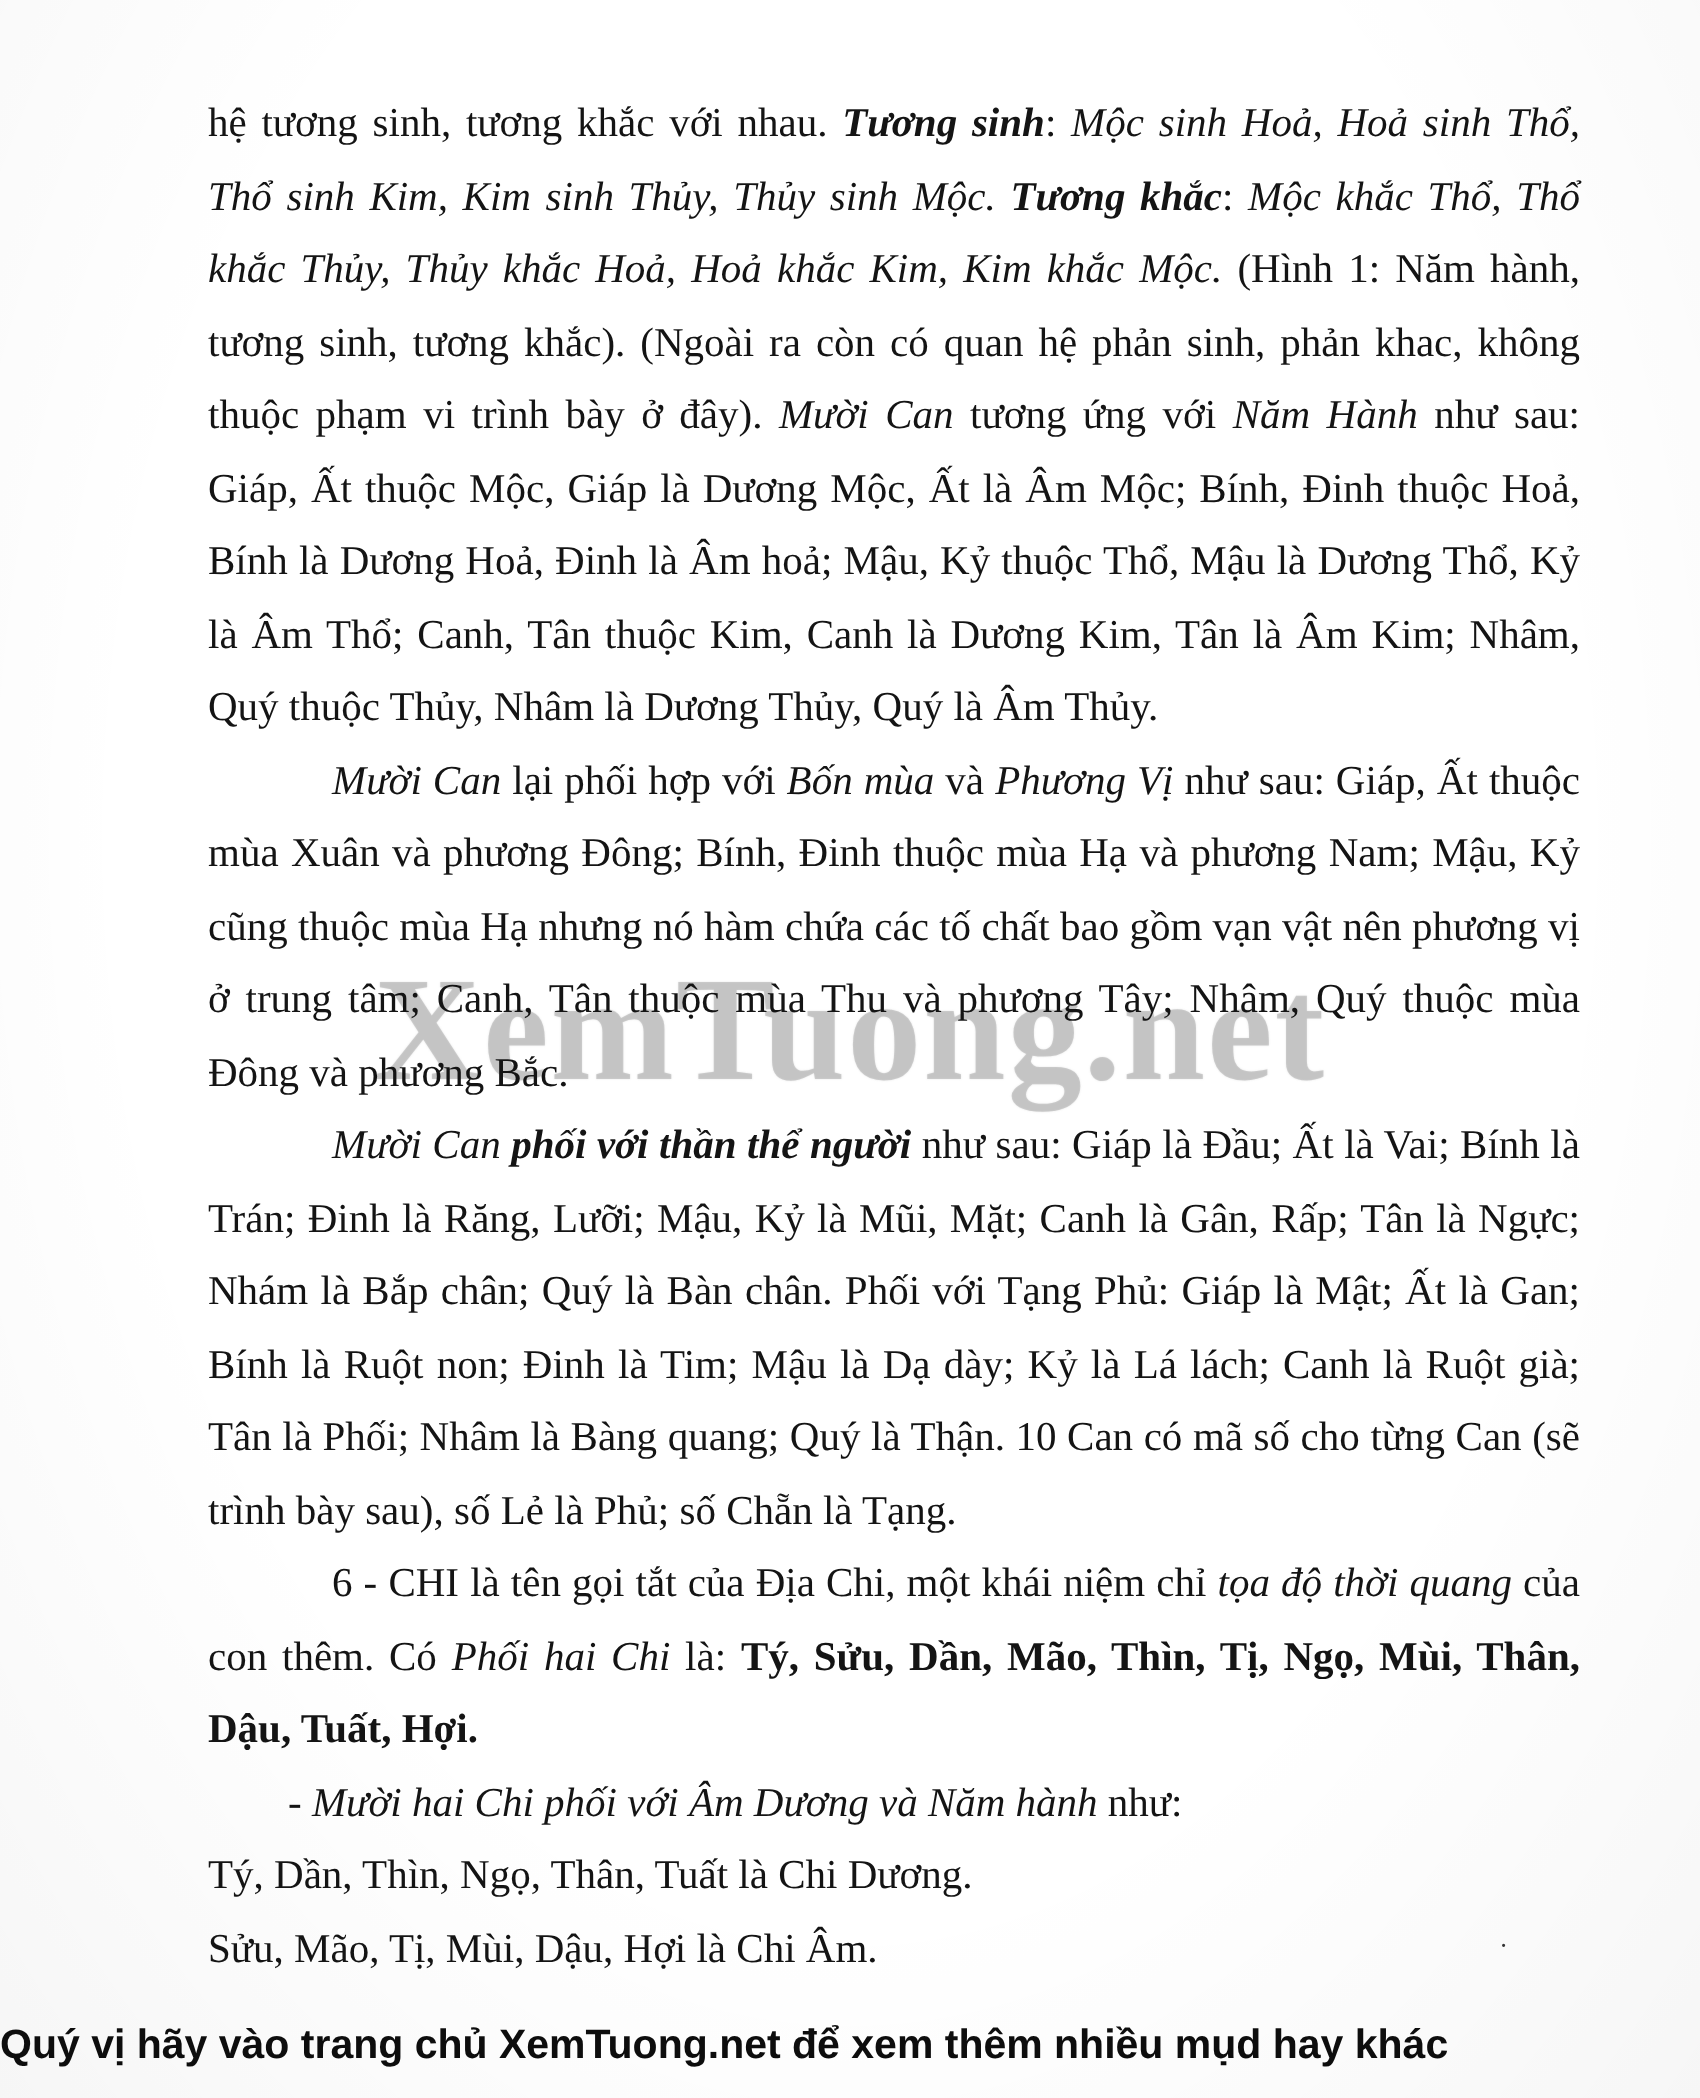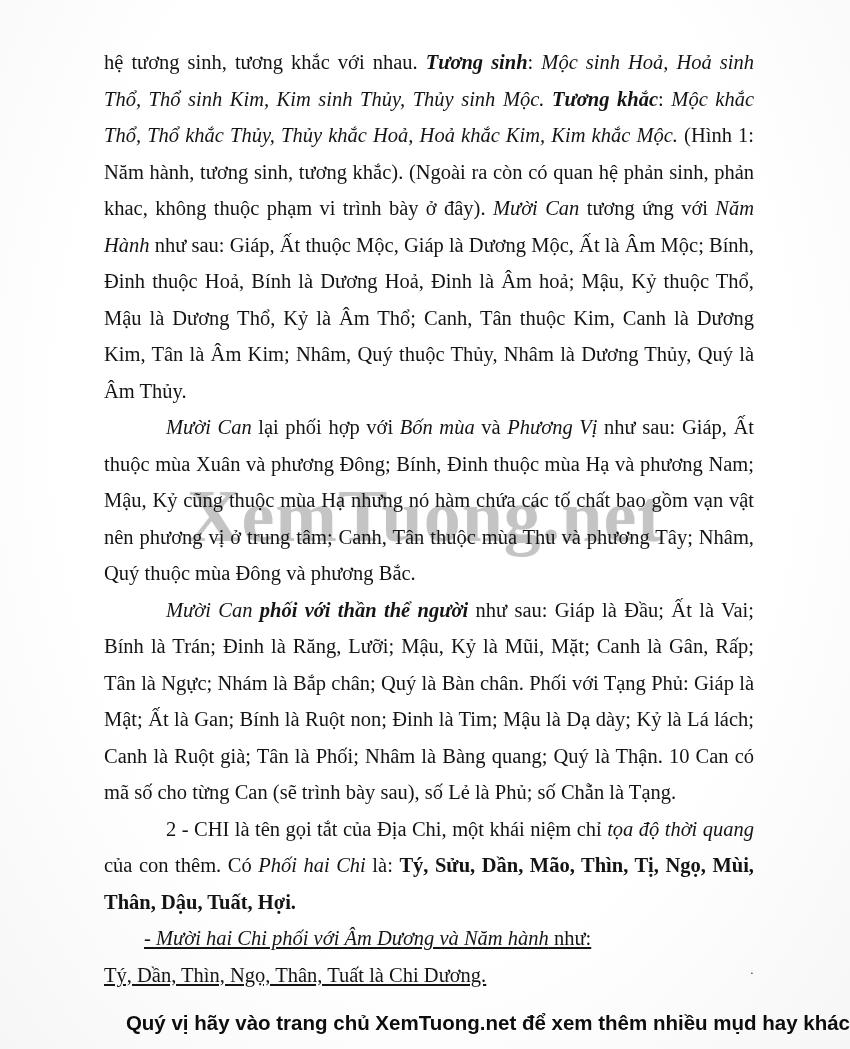--- a/index.html
+++ b/index.html
@@ -11,21 +11,21 @@
     height: 1049px;
     background: #ffffff;
     font-family: "Liberation Serif", serif;
     color: #111111;
     overflow: hidden;
     position: relative;
   }
   .page {
     position: absolute;
     inset: 0;
-    padding: 44px 96px 0 104px;
+    padding: 44px 60px 0 104px;
     box-sizing: border-box;
   }
   .scan-tint {
     position: absolute;
     inset: 0;
     pointer-events: none;
     background:
       radial-gradient(ellipse at 50% 40%, rgba(255,255,255,0) 60%, rgba(0,0,0,0.035) 100%);
   }
   .watermark {
@@ -53,35 +53,33 @@
     color: #141414;
   }
   .para {
     margin: 0;
   }
   .para.indent {
     text-indent: 62px;
   }
   .para.indent-small {
     text-indent: 40px;
-    text-decoration: underline;
   }
   .para.flush {
     text-indent: 0;
-    text-decoration: underline;
   }
   .i { font-style: italic; }
   .b { font-weight: bold; }
   .bi { font-weight: bold; font-style: italic; }
   .footer {
     position: absolute;
     left: 0;
     right: 0;
     bottom: 14px;
-    text-align: right;
+    text-align: left;
     font-family: "Liberation Sans", sans-serif;
     font-weight: bold;
     font-size: 20.5px;
     color: #0d0d0d;
     z-index: 3;
   }
   .page-mark {
     position: absolute;
     right: 96px;
     bottom: 68px;
@@ -94,22 +92,23 @@
 <body>
 
 <div class="page">
 
   <div class="watermark">XemTuong.net</div>
 
   <div class="body-text">
     <p class="para"><span>hệ tương sinh, tương khắc với nhau. </span><span class="bi">Tương sinh</span><span>: </span><span class="i">Mộc sinh Hoả, Hoả sinh Thổ, Thổ sinh Kim, Kim sinh Thủy, Thủy sinh Mộc.</span><span> </span><span class="bi">Tương khắc</span><span>: </span><span class="i">Mộc khắc Thổ, Thổ khắc Thủy, Thủy khắc Hoả, Hoả khắc Kim, Kim khắc Mộc.</span><span> (Hình 1: Năm hành, tương sinh, tương khắc). (Ngoài ra còn có quan hệ phản sinh, phản khac, không thuộc phạm vi trình bày ở đây). </span><span class="i">Mười Can</span><span> tương ứng với </span><span class="i">Năm Hành</span><span> như sau: Giáp, Ất thuộc Mộc, Giáp là Dương Mộc, Ất là Âm Mộc; Bính, Đinh thuộc Hoả, Bính là Dương Hoả, Đinh là Âm hoả; Mậu, Kỷ thuộc Thổ, Mậu là Dương Thổ, Kỷ là Âm Thổ; Canh, Tân thuộc Kim, Canh là Dương Kim, Tân là Âm Kim; Nhâm, Quý thuộc Thủy, Nhâm là Dương Thủy, Quý là Âm Thủy.</span></p>
     <p class="para indent"><span class="i">Mười Can</span><span> lại phối hợp với </span><span class="i">Bốn mùa</span><span> và </span><span class="i">Phương Vị</span><span> như sau: Giáp, Ất thuộc mùa Xuân và phương Đông; Bính, Đinh thuộc mùa Hạ và phương Nam; Mậu, Kỷ cũng thuộc mùa Hạ nhưng nó hàm chứa các tố chất bao gồm vạn vật nên phương vị ở trung tâm; Canh, Tân thuộc mùa Thu và phương Tây; Nhâm, Quý thuộc mùa Đông và phương Bắc.</span></p>
     <p class="para indent"><span class="i">Mười Can </span><span class="bi">phối với thần thể người</span><span> như sau: Giáp là Đầu; Ất là Vai; Bính là Trán; Đinh là Răng, Lưỡi; Mậu, Kỷ là Mũi, Mặt; Canh là Gân, Rấp; Tân là Ngực; Nhám là Bắp chân; Quý là Bàn chân. Phối với Tạng Phủ: Giáp là Mật; Ất là Gan; Bính là Ruột non; Đinh là Tim; Mậu là Dạ dày; Kỷ là Lá lách; Canh là Ruột già; Tân là Phối; Nhâm là Bàng quang; Quý là Thận. 10 Can có mã số cho từng Can (sẽ trình bày sau), số Lẻ là Phủ; số Chẵn là Tạng.</span></p>
-    <p class="para indent"><span>2 - CHI là tên gọi tắt của Địa Chi, một khái niệm chỉ </span><span class="i">tọa độ thời quang</span><span> của con thêm.  Có </span><span class="i">Phối hai Chi</span><span> là: </span><span class="b">Tý, Sửu, Dần, Mão, Thìn, Tị, Ngọ, Mùi, Thân, Dậu, Tuất, Hợi.</span></p>
+    <p class="para indent"><span>6 - CHI là tên gọi tắt của Địa Chi, một khái niệm chỉ </span><span class="i">tọa độ thời quang</span><span> của con thêm.  Có </span><span class="i">Phối hai Chi</span><span> là: </span><span class="b">Tý, Sửu, Dần, Mão, Thìn, Tị, Ngọ, Mùi, Thân, Dậu, Tuất, Hợi.</span></p>
     <p class="para indent-small"><span>- </span><span class="i">Mười hai Chi phối với Âm Dương và Năm hành</span><span> như:</span></p>
     <p class="para flush"><span>Tý, Dần, Thìn, Ngọ, Thân, Tuất là Chi Dương.</span></p>
+    <p class="para flush"><span>Sửu, Mão, Tị, Mùi, Dậu, Hợi là Chi Âm.</span></p>
   </div>
 
   <div class="page-mark">·</div>
 </div>
 
 <div class="footer">Quý vị hãy vào trang chủ XemTuong.net để xem thêm nhiều mụd hay khác</div>
 <div class="scan-tint"></div>
 
 </body></html>

